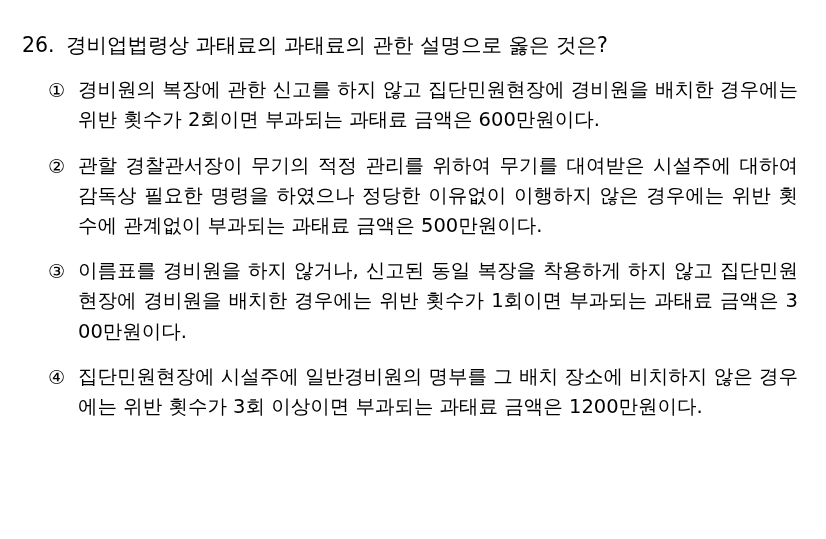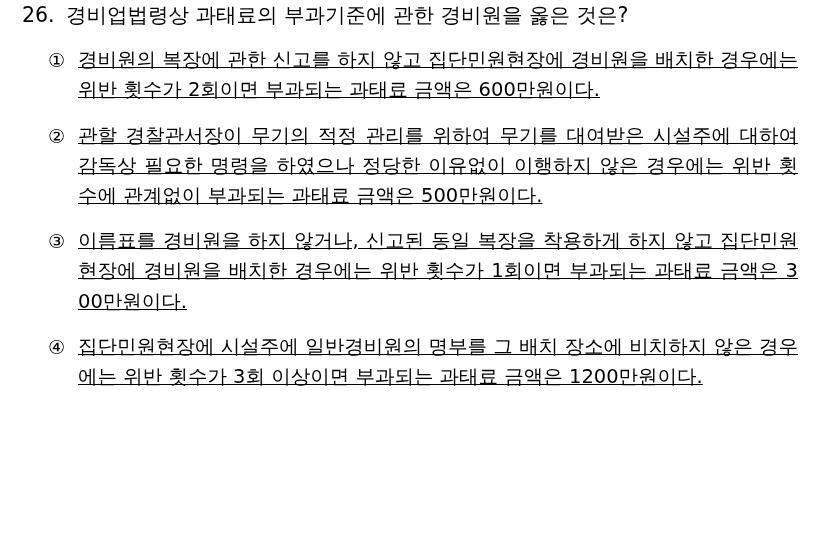--- a/index.html
+++ b/index.html
@@ -12,21 +12,21 @@
     height: 539px;
     font-family: "DejaVu Sans", "Liberation Sans", sans-serif;
     color: #000000;
     overflow: hidden;
   }
   .page {
     position: relative;
     width: 826px;
     height: 539px;
     box-sizing: border-box;
-    padding: 0 24px 0 22px;
+    padding: 30px 24px 0 22px;
   }
   .question {
     display: flex;
     align-items: flex-start;
     font-size: 20.5px;
     line-height: 1.52;
   }
   .q-number {
     flex: 0 0 auto;
     width: 44px;
@@ -56,31 +56,30 @@
     width: 30px;
     font-size: 19px;
     line-height: 1.58;
   }
   .c-text {
     flex: 1 1 auto;
     text-align: justify;
     text-justify: inter-character;
     word-break: break-all;
     padding-right: 4px;
-    text-decoration: underline;
   }
 </style>
 </head>
 <body>
 
 <div class="page">
 
   <div class="question">
     <div class="q-number">26.</div>
-    <div class="q-text">경비업법령상 과태료의 부과기준에 관한 경비원을 옳은 것은?</div>
+    <div class="q-text">경비업법령상 과태료의 과태료의 관한 설명으로 옳은 것은?</div>
   </div>
 
   <div class="choices">
 
     <div class="choice">
       <div class="c-marker">①</div>
       <div class="c-text">경비원의 복장에 관한 신고를 하지 않고 집단민원현장에 경비원을 배치한 경우에는 위반 횟수가 2회이면 부과되는 과태료 금액은 600만원이다.</div>
     </div>
 
     <div class="choice">

